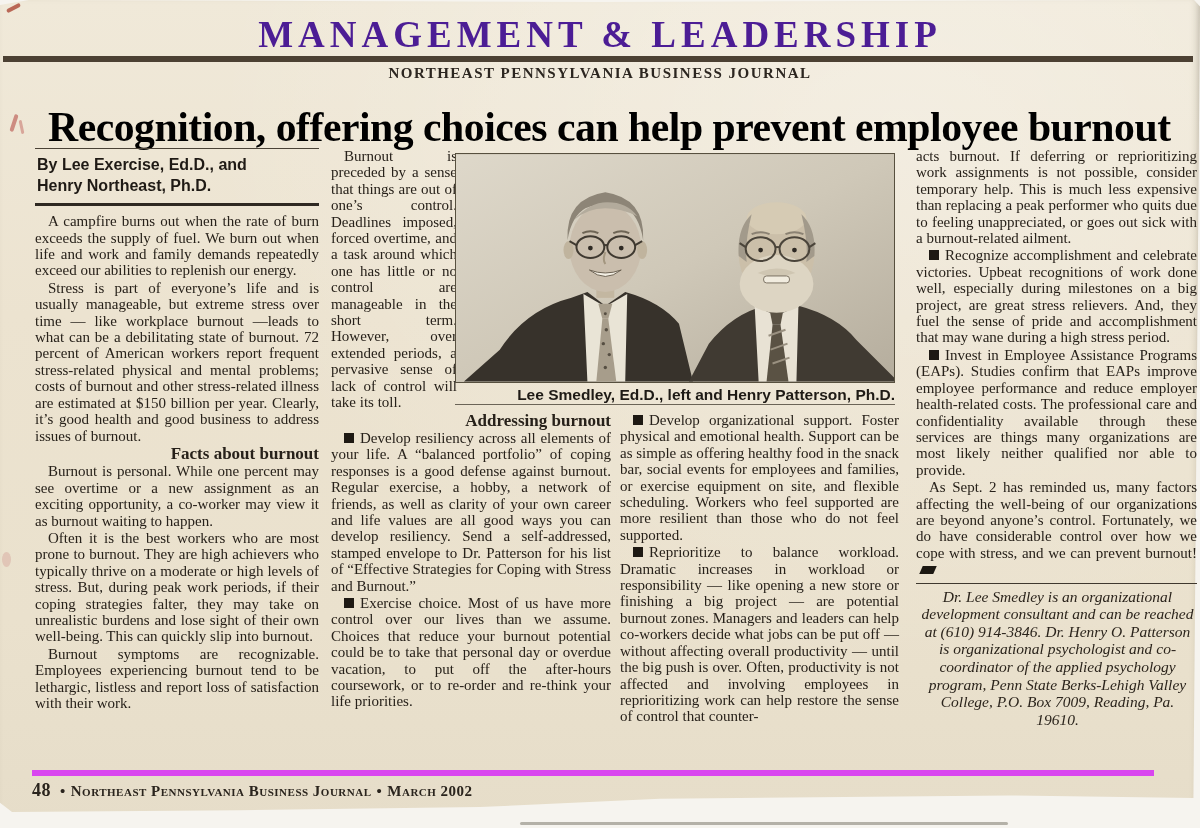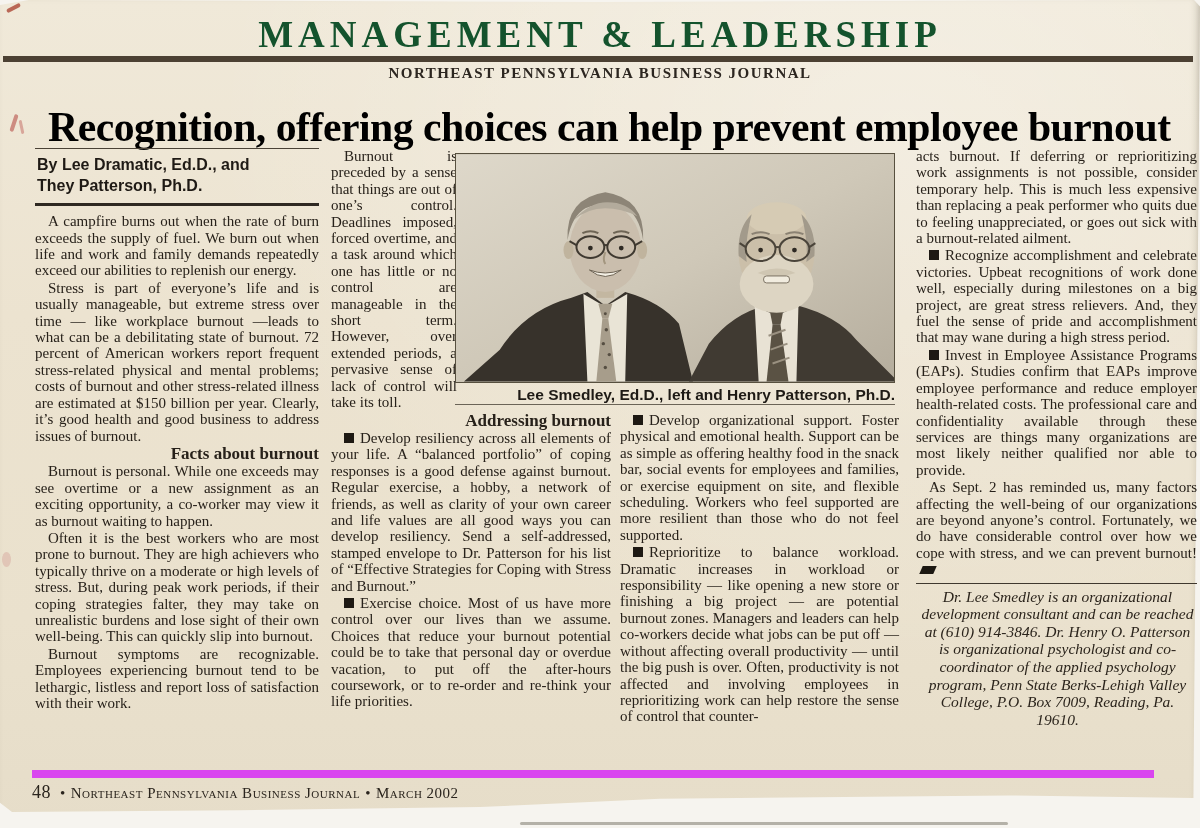--- a/index.html
+++ b/index.html
@@ -12,21 +12,21 @@
     position:absolute;left:0;top:0;width:1200px;height:826px;
     background:
       radial-gradient(ellipse at 75% 15%, rgba(255,255,255,.28), transparent 55%),
       linear-gradient(180deg,#f0e9d9 0%,#ece3d0 38%,#eae1cd 75%,#e6ddc9 100%);
     clip-path:polygon(0% 0.6%,2.4% 0%,50% 0.25%,99.5% 0%,100% 0.8%,99.45% 96.6%,84% 96.3%,55% 96.7%,40% 97.7%,20% 98.1%,1% 98.3%,0% 97.2%);
     box-shadow:inset -7px 0 9px -6px rgba(70,60,40,.35), inset 0 -9px 12px -9px rgba(70,60,40,.3);
   }
   
   .section-title{
     position:absolute;top:13px;left:0;width:1200px;text-align:center;
-    font-size:37px;font-weight:bold;letter-spacing:5px;color:#14532d;
+    font-size:37px;font-weight:bold;letter-spacing:5px;color:#4c1d95;
   }
   .header-rule{position:absolute;top:56px;left:3px;width:1190px;height:6px;background:#4c4133;}
   .journal-sub{
     position:absolute;top:65px;left:0;width:1200px;text-align:center;
     font-size:15px;font-weight:bold;letter-spacing:1.5px;color:#2c2620;
   }
   .headline{
     position:absolute;top:92px;left:36px;width:1155px;margin:12px;
     font-size:43px;font-weight:bold;color:#000000;line-height:1.05;
     white-space:nowrap;letter-spacing:-0.5px;
@@ -59,22 +59,22 @@
     border:1px solid #57503f;background:#c9c2b2;
   }
   .caption{
     position:absolute;left:455px;top:386px;width:440px;text-align:right;
     font-family:"Liberation Sans",sans-serif;font-weight:bold;font-size:15.5px;color:#1e1a15;
     border-bottom:1px solid #6b6457;
   }
   
   .footer{
     position:absolute;left:32px;top:770px;width:1122px;
-    border-top:8px solid #d946ef;padding-top:4px;color:#2a241d;
-    font-variant:small-caps;font-weight:normal;font-size:15px;letter-spacing:.5px;text-align:left;
+    border-top:6px solid #d946ef;padding-top:4px;color:#2a241d;
+    font-variant:small-caps;font-weight:bold;font-size:15px;letter-spacing:.5px;text-align:left;
   }
   .footer .pgnum{font-variant:normal;font-size:18px;margin-right:4px;}
   .footer .sep{margin:0 5px;}
   
   .mark1{position:absolute;left:6px;top:6px;width:15px;height:4px;background:#b0513f;transform:rotate(-28deg);opacity:.85;border-radius:2px;}
   .mark2a{position:absolute;left:12px;top:114px;width:4px;height:18px;background:#c4756b;transform:rotate(18deg);opacity:.8;border-radius:2px;}
   .mark2b{position:absolute;left:20px;top:120px;width:3px;height:14px;background:#cf8a80;transform:rotate(-12deg);opacity:.7;border-radius:2px;}
   .mark3{position:absolute;left:2px;top:552px;width:9px;height:15px;background:#d8a9a0;border-radius:50%;opacity:.5;}
   .bottom-line{position:absolute;left:520px;top:822px;width:488px;height:3px;background:#7e7a6d;opacity:.55;border-radius:2px;}
 </style>
@@ -84,27 +84,27 @@
 <div class="paper"></div>
 
 <div class="section-title">MANAGEMENT &amp; LEADERSHIP</div>
 <div class="header-rule"></div>
 <div class="journal-sub">NORTHEAST PENNSYLVANIA BUSINESS JOURNAL</div>
 
 <h1 class="headline"><span>Recognition, offering choices can help prevent employee burnout</span></h1>
 
 <div class="col col1">
   <div class="byline">
-    <div>By Lee Dramatic, Ed.D., and</div>
-    <div>They Patterson, Ph.D.</div>
+    <div>By Lee Exercise, Ed.D., and</div>
+    <div>Henry Northeast, Ph.D.</div>
   </div>
   <p>A campfire burns out when the rate of burn exceeds the supply of fuel. We burn out when life and work and family demands repeatedly exceed our abilities to replenish our energy.</p>
   <p>Stress is part of everyone’s life and is usually manageable, but extreme stress over time — like workplace burnout —leads to what can be a debilitating state of burnout. 72 percent of American workers report frequent stress-related physical and mental problems; costs of burnout and other stress-related illness are estimated at $150 billion per year. Clearly, it’s good health and good business to address issues of burnout.</p>
   <p class="subhead">Facts about burnout</p>
-  <p>Burnout is personal. While one exceeds may see overtime or a new assignment as an exciting opportunity, a co-worker may view it as burnout waiting to happen.</p>
+  <p>Burnout is personal. While one percent may see overtime or a new assignment as an exciting opportunity, a co-worker may view it as burnout waiting to happen.</p>
   <p>Often it is the best workers who are most prone to burnout. They are high achievers who typically thrive on a moderate or high levels of stress. But, during peak work periods, if their coping strategies falter, they may take on unrealistic burdens and lose sight of their own well-being. This can quickly slip into burnout.</p>
   <p>Burnout symptoms are recognizable. Employees experiencing burnout tend to be lethargic, listless and report loss of satisfaction with their work.</p>
 </div>
 
 <div class="col col2">
   <div class="photo-spacer"></div>
   <p>Burnout is preceded by a sense that things are out of one’s control. Deadlines imposed, forced overtime, and a task around which one has little or no control are manageable in the short term. However, over extended periods, a pervasive sense of lack of control will take its toll.</p>
   <p class="subhead">Addressing burnout</p>
   <p><span class="sq"></span><span>Develop resiliency across all elements of your life. A “balanced portfolio” of coping responses is a good defense against burnout. Regular exercise, a hobby, a network of friends, as well as clarity of your own career and life values are all good ways you can develop resiliency. Send a self-addressed, stamped envelope to Dr. Patterson for his list of “Effective Strategies for Coping with Stress and Burnout.”</span></p>
   <p><span class="sq"></span><span>Exercise choice. Most of us have more control over our lives than we assume. Choices that reduce your burnout potential could be to take that personal day or overdue vacation, to put off the after-hours coursework, or to re-order and re-think your life priorities.</span></p>

